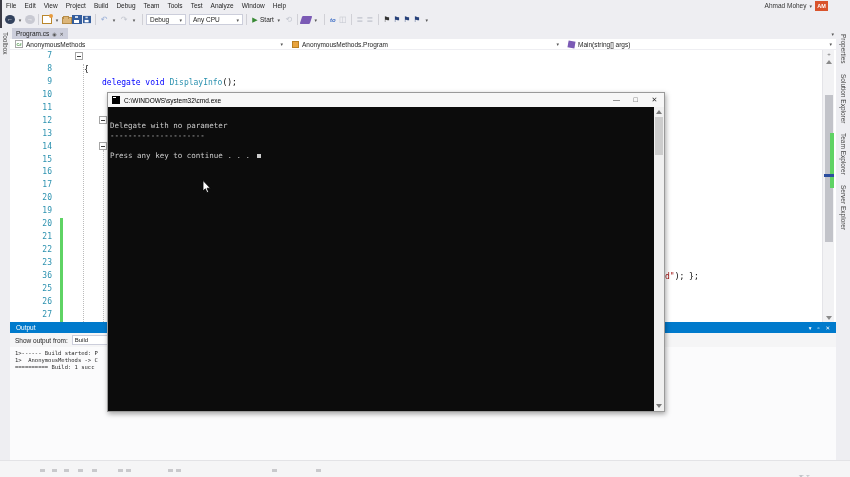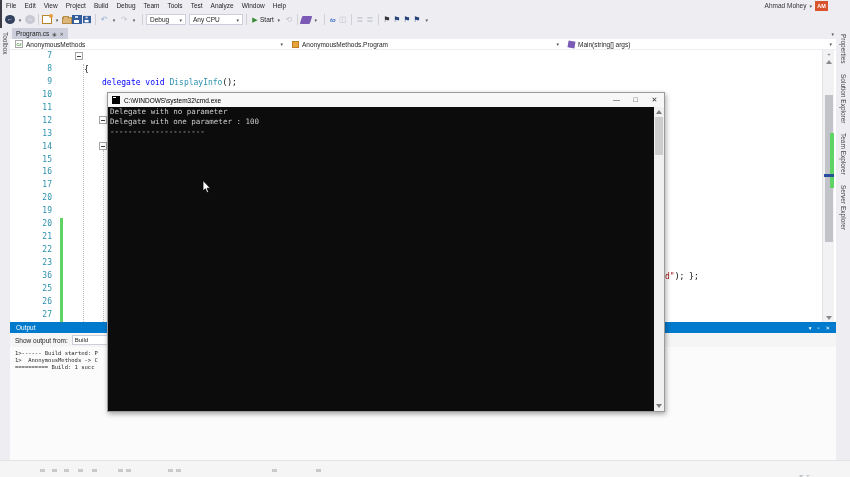--- a/index.html
+++ b/index.html
@@ -119,21 +119,21 @@
   
   .console{ position:absolute; left:107px; top:92px; width:558px; height:320px; background:#0c0c0c;
             border:1px solid #9a9a9a; box-shadow:1px 2px 5px rgba(0,0,0,.35); z-index:10; }
   .con-title{ position:absolute; left:0; top:0; width:100%; height:14px; background:#f7f7f7;
               display:flex; align-items:center; font-size:6.5px; color:#000; }
   .cmd-icon{ position:relative; width:8px; height:8px; background:#000; margin:0 4px 0 4px; }
   .cmd-icon::after{ content:""; position:absolute; left:1px; top:1px; width:3px; height:1px; background:#fff; }
   .con-btns{ margin-left:auto; display:flex; height:14px; }
   .con-btn{ width:19px; text-align:center; line-height:14px; font-size:7px; color:#333; }
   .con-body{ position:absolute; left:0; top:14px; right:10px; bottom:0; background:#0c0c0c;
-             font-family:"DejaVu Sans Mono", monospace; font-size:7.5px; color:#cccccc; padding:0 0 0 2px; }
+             font-family:"DejaVu Sans Mono", monospace; font-size:7.5px; color:#cccccc; padding:14px 0 0 2px; }
   .console-line{ height:10px; line-height:10px; white-space:pre; }
   .cursor-block{ display:inline-block; width:4.5px; height:4px; background:#cccccc; margin-left:2px; }
   .con-scroll{ position:absolute; right:0; top:14px; width:10px; bottom:0; background:#f0f0f0; }
   .cs-up{ position:absolute; top:3px; left:2px; width:0; height:0; border-left:3px solid transparent; border-right:3px solid transparent; border-bottom:4px solid #7a7a7a; }
   .cs-thumb{ position:absolute; left:1px; width:8px; top:10px; height:38px; background:#cdcdcd; }
   .cs-down{ position:absolute; bottom:3px; left:2px; width:0; height:0; border-left:3px solid transparent; border-right:3px solid transparent; border-top:4px solid #7a7a7a; }
 
   .mouse{ position:absolute; left:202px; top:180px; z-index:20; }
 </style>
 </head>
@@ -356,24 +356,24 @@
       <span class="con-btns">
         <span class="con-btn">—</span>
         <span class="con-btn">□</span>
         <span class="con-btn">✕</span>
       </span>
     </div>
     <div class="con-body">
       <div>
 
       <div class="console-line">Delegate with no parameter</div>
-          <div class="console-line">Delegate with one parameter : 100</div>
           <div class="console-line">---------------------</div>
           <div class="console-line"></div>
         </div>
+      <div class="console-line"><span>Press any key to continue . . . </span><span class="cursor-block"></span></div>
     </div>
     <div class="con-scroll">
       <div class="cs-up"></div>
       <div class="cs-thumb"></div>
       <div class="cs-down"></div>
     </div>
   </div>
 
   <svg class="mouse" width="10" height="14" viewBox="0 0 10 14">
     <polygon points="1,0.5 1,11 3.4,8.8 4.9,12.6 6.6,11.9 5.1,8.2 8.4,8.2" fill="#ffffff" stroke="#000000" stroke-width="0.8"></polygon>

